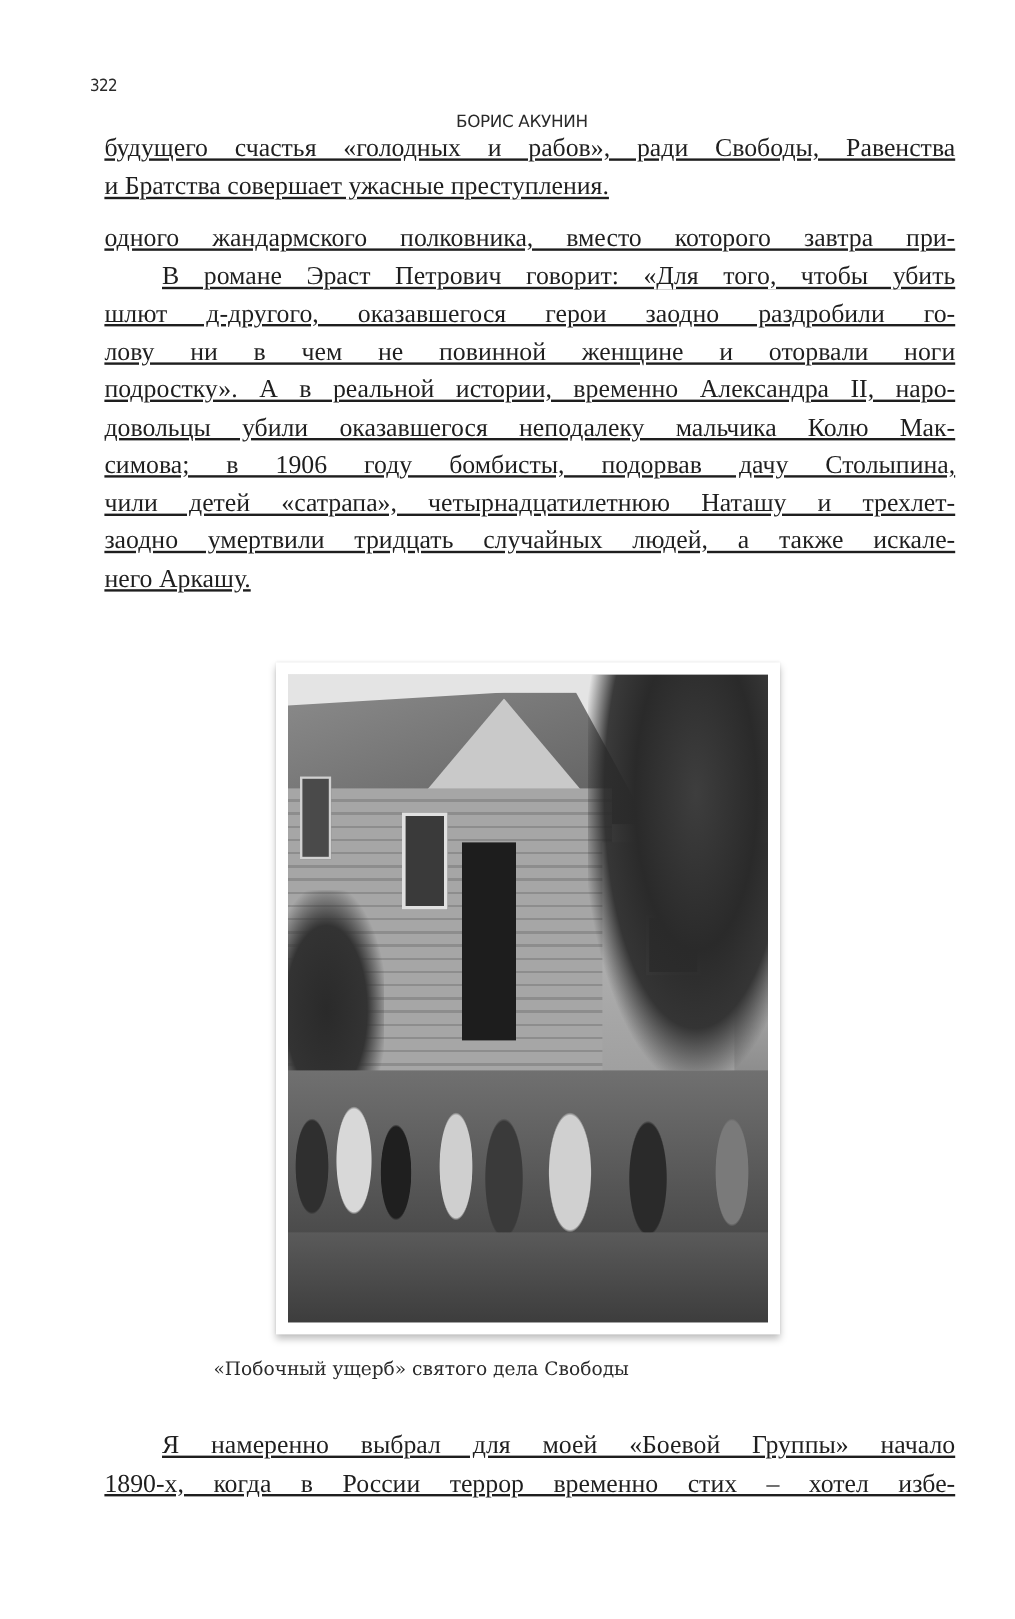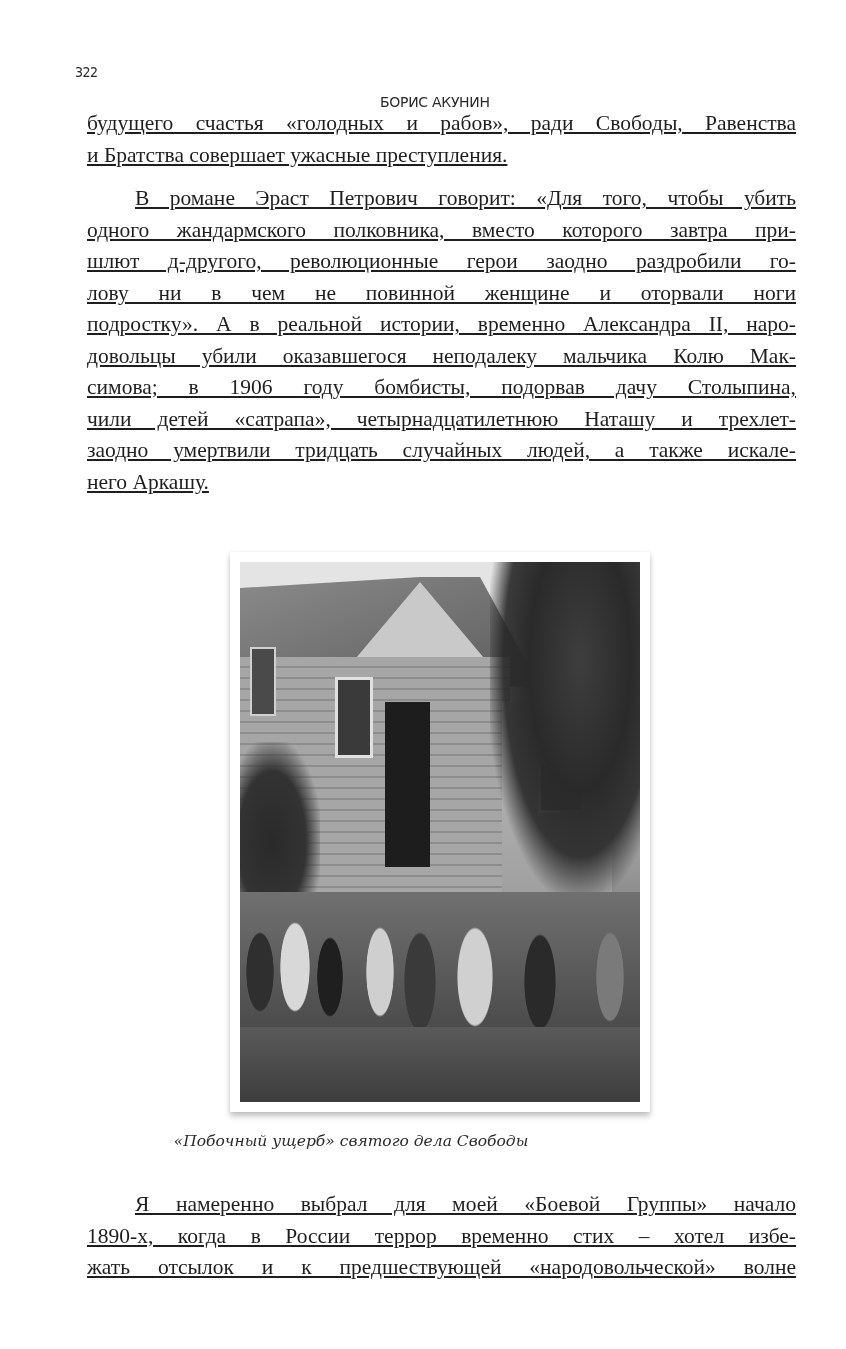--- a/index.html
+++ b/index.html
@@ -146,42 +146,41 @@
       position: absolute; left: 0; bottom: 0; width: 400px; height: 75px;
       background: linear-gradient(180deg, #5a5a5a, #3d3d3d);
     }
     .caption {
       position: absolute;
       top: 1132px;
       left: 0;
       width: 702px;
       text-align: center;
       font-family: "DejaVu Serif", serif;
-      font-style: italic;
       font-size: 15.5px;
       color: #2a2a2a;
     }
   </style>
 </head>
 <body>
 
 <div class="page-header">
   <span class="page-number">322</span>
   <span class="running-title">БОРИС АКУНИН</span>
 </div>
 
 <div class="body-text" id="block-1">
   <p>
     <span class="line">будущего счастья «голодных и рабов», ради Свободы, Равенства</span>
     <span class="line last">и Братства совершает ужасные преступления.</span>
   </p>
   <p class="para-2">
+    <span class="line">одного жандармского полковника, вместо которого завтра при-</span>
     <span class="line" style="padding-left:48px;">В романе Эраст Петрович говорит: «Для того, чтобы убить</span>
-    <span class="line">одного жандармского полковника, вместо которого завтра при-</span>
-    <span class="line">шлют д-другого, революционные герои заодно раздробили го-</span>
+    <span class="line">шлют д-другого, оказавшегося герои заодно раздробили го-</span>
     <span class="line">лову ни в чем не повинной женщине и оторвали ноги</span>
     <span class="line">подростку». А в реальной истории, временно Александра II, наро-</span>
     <span class="line">довольцы убили оказавшегося неподалеку мальчика Колю Мак-</span>
     <span class="line">симова; в 1906 году бомбисты, подорвав дачу Столыпина,</span>
     <span class="line">чили детей «сатрапа», четырнадцатилетнюю Наташу и трехлет-</span>
     <span class="line">заодно умертвили тридцать случайных людей, а также искале-</span>
     <span class="line last">него Аркашу.</span>
   </p>
 </div>
 
@@ -202,15 +201,14 @@
     <div class="ground"></div>
   </div>
 </div>
 
 <div class="caption">«Побочный ущерб» святого дела Свободы</div>
 
 <div class="body-text" id="block-3">
   <p>
     <span class="line" style="padding-left:48px;">Я намеренно выбрал для моей «Боевой Группы» начало</span>
     <span class="line">1890-х, когда в России террор временно стих – хотел избе-</span>
-    <span class="line">жать отсылок и к предшествующей «народовольческой» волне</span>
   </p>
 </div>
 
 </body></html>

